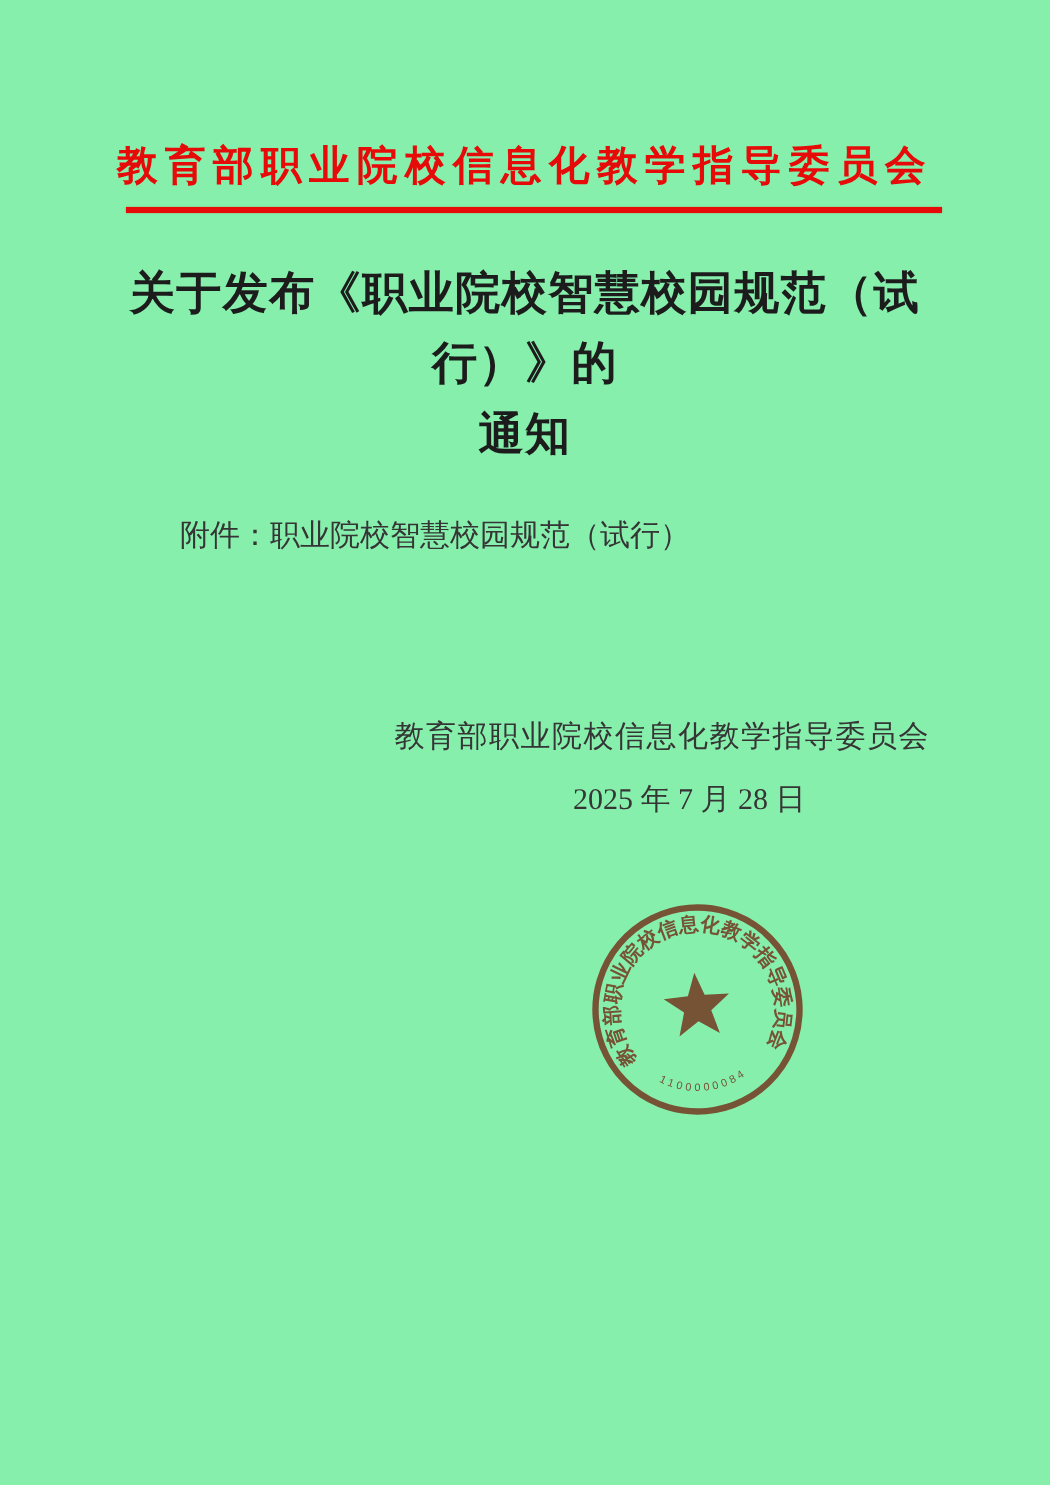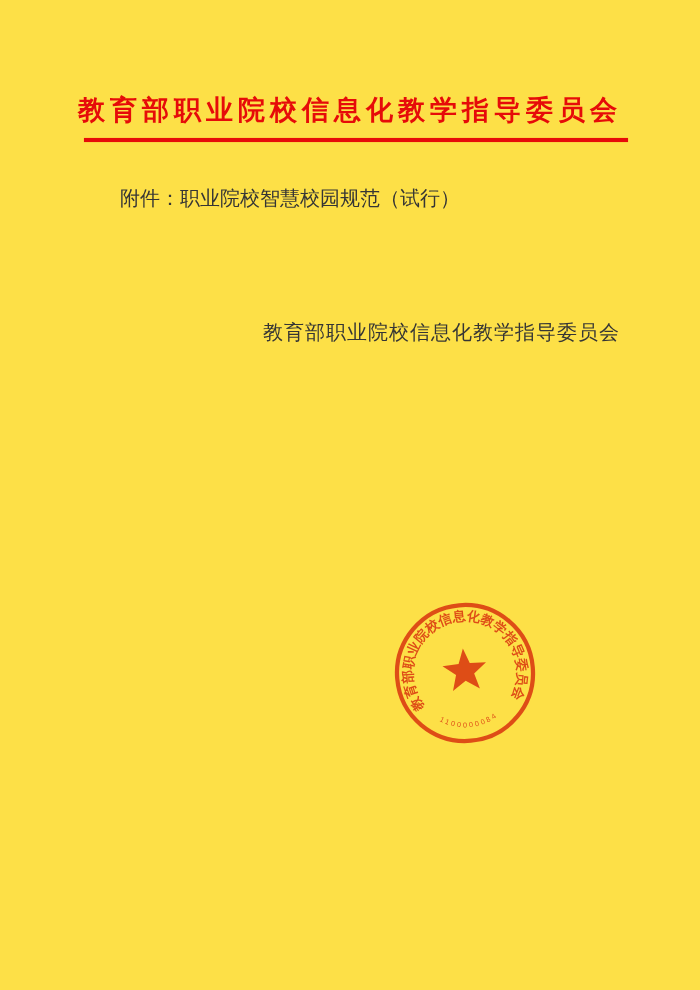--- a/index.html
+++ b/index.html
@@ -4,21 +4,21 @@
 <style>
   html, body {
     margin: 0;
     padding: 0;
     background: #ffffff;
   }
   .page {
     position: relative;
     width: 700px;
     height: 990px;
-    background: #fde047;
+    background: #86efac;
     overflow: hidden;
     font-family: "Liberation Serif", "DejaVu Serif", serif;
   }
   .letterhead {
     margin-top: 92px;
     text-align: center;
     font-family: "Liberation Sans", "DejaVu Sans", sans-serif;
     font-weight: 900;
     font-size: 27px;
     letter-spacing: 5px;
@@ -45,21 +45,21 @@
   }
   .body-par {
     margin: 24px 0 0 0;
     font-size: 20px;
     line-height: 33px;
     text-align: justify;
     text-indent: 2em;
     color: #353535;
   }
   .attachment {
-    margin: 40px 0 0 0;
+    margin: 28px 0 0 0;
     font-size: 20px;
     line-height: 33px;
     text-indent: 2em;
     color: #353535;
   }
   .signature {
     margin: 102px 0 0 0;
     font-size: 20px;
     line-height: 30px;
     text-align: right;
@@ -91,27 +91,32 @@
 </style>
 </head>
 <body>
 
 <div class="page">
 
   <div class="letterhead">教育部职业院校信息化教学指导委员会</div>
 
   <div class="red-rule"></div>
 
+  <div class="doc-title">
+    <div>关于发布《职业院校智慧校园规范（试行）》的</div>
+    <div>通知</div>
+  </div>
 
   <div class="content">
 
     <p class="attachment">附件：职业院校智慧校园规范（试行）</p>
 
     <div class="signature">教育部职业院校信息化教学指导委员会</div>
 
+    <div class="sign-date">2025 年 7 月 28 日</div>
   </div>
 
   <svg class="seal" viewBox="0 0 200 200" xmlns="http://www.w3.org/2000/svg">
     <defs>
       <path id="seal-ring-path" d="M 49.2 135.6 A 62 62 0 1 1 150.8 135.6" fill="none"></path>
       <path id="seal-code-path" d="M 63.3 152.4 A 64 64 0 0 0 136.7 152.4" fill="none"></path>
     </defs>
     <circle cx="100" cy="100" r="80" fill="none" stroke="#d8291c" stroke-width="5"></circle>
     <polygon points="100,71 106.6,88.9 125.7,89.7 110.7,101.5 115.9,119.8 100,109.3 84.1,119.8 89.3,101.5 74.3,89.7 93.4,88.9" fill="#d8291c"></polygon>
     <text font-size="15.5" font-weight="bold" fill="#d8291c">

